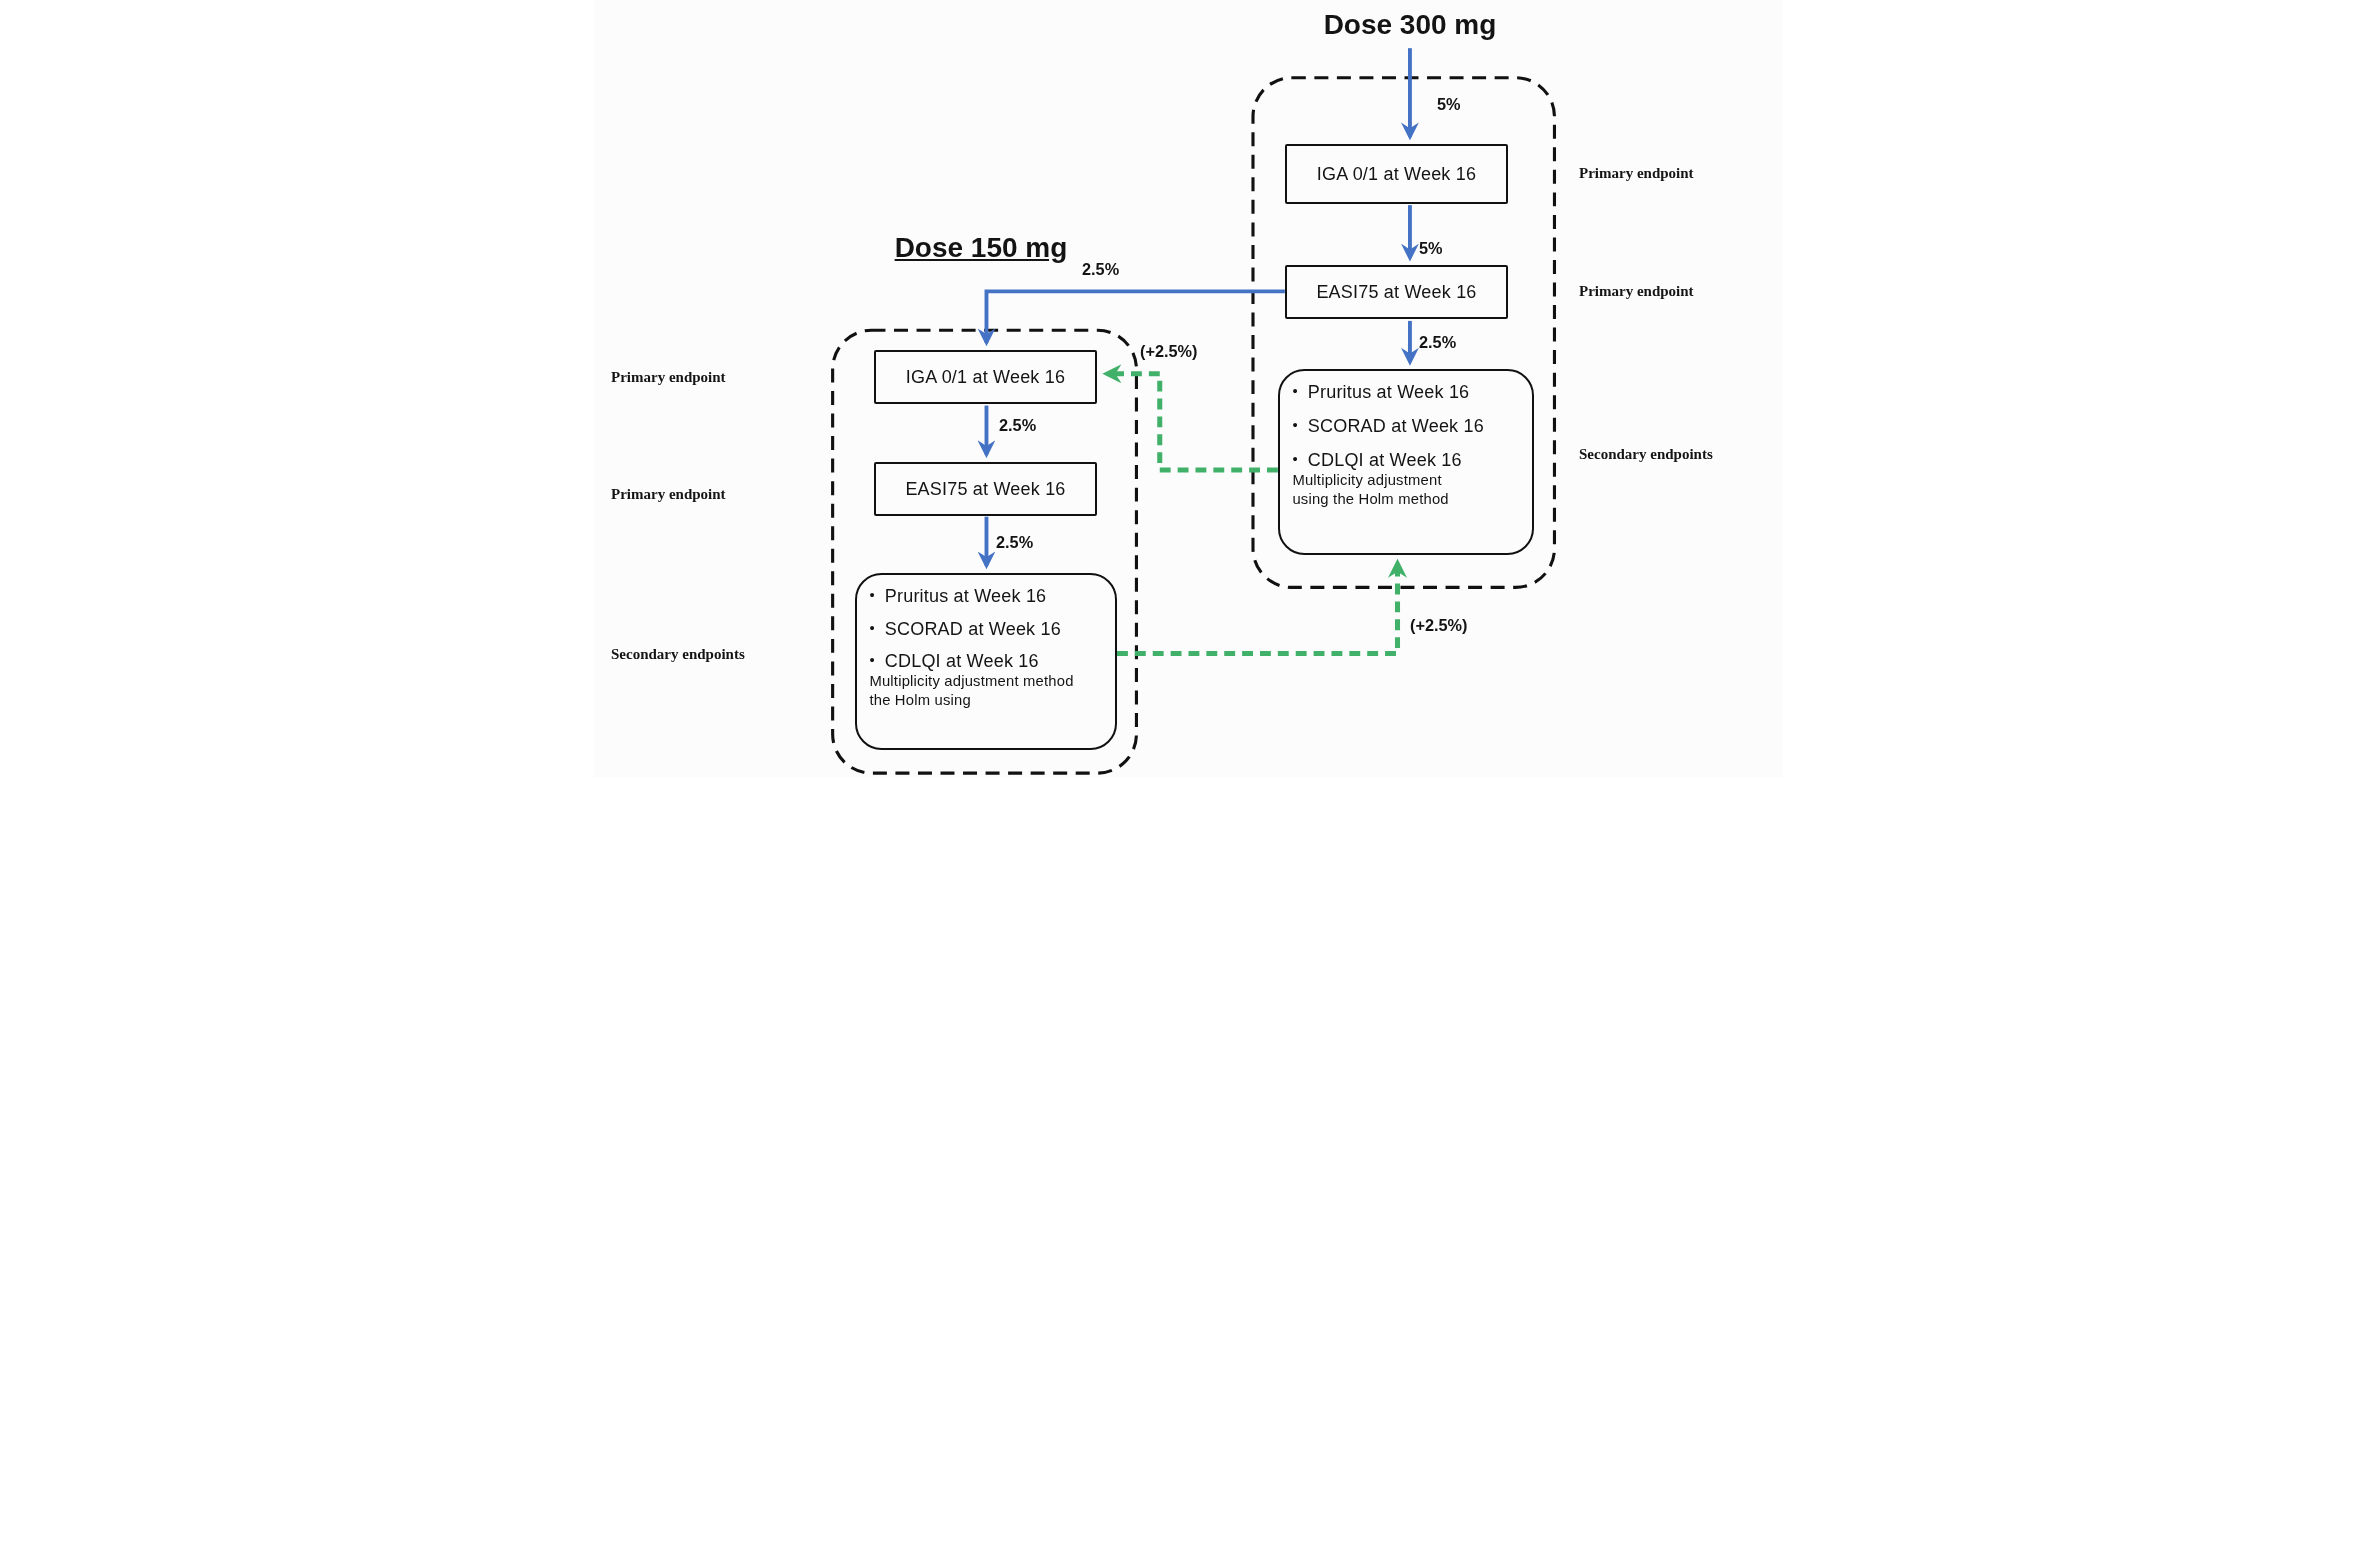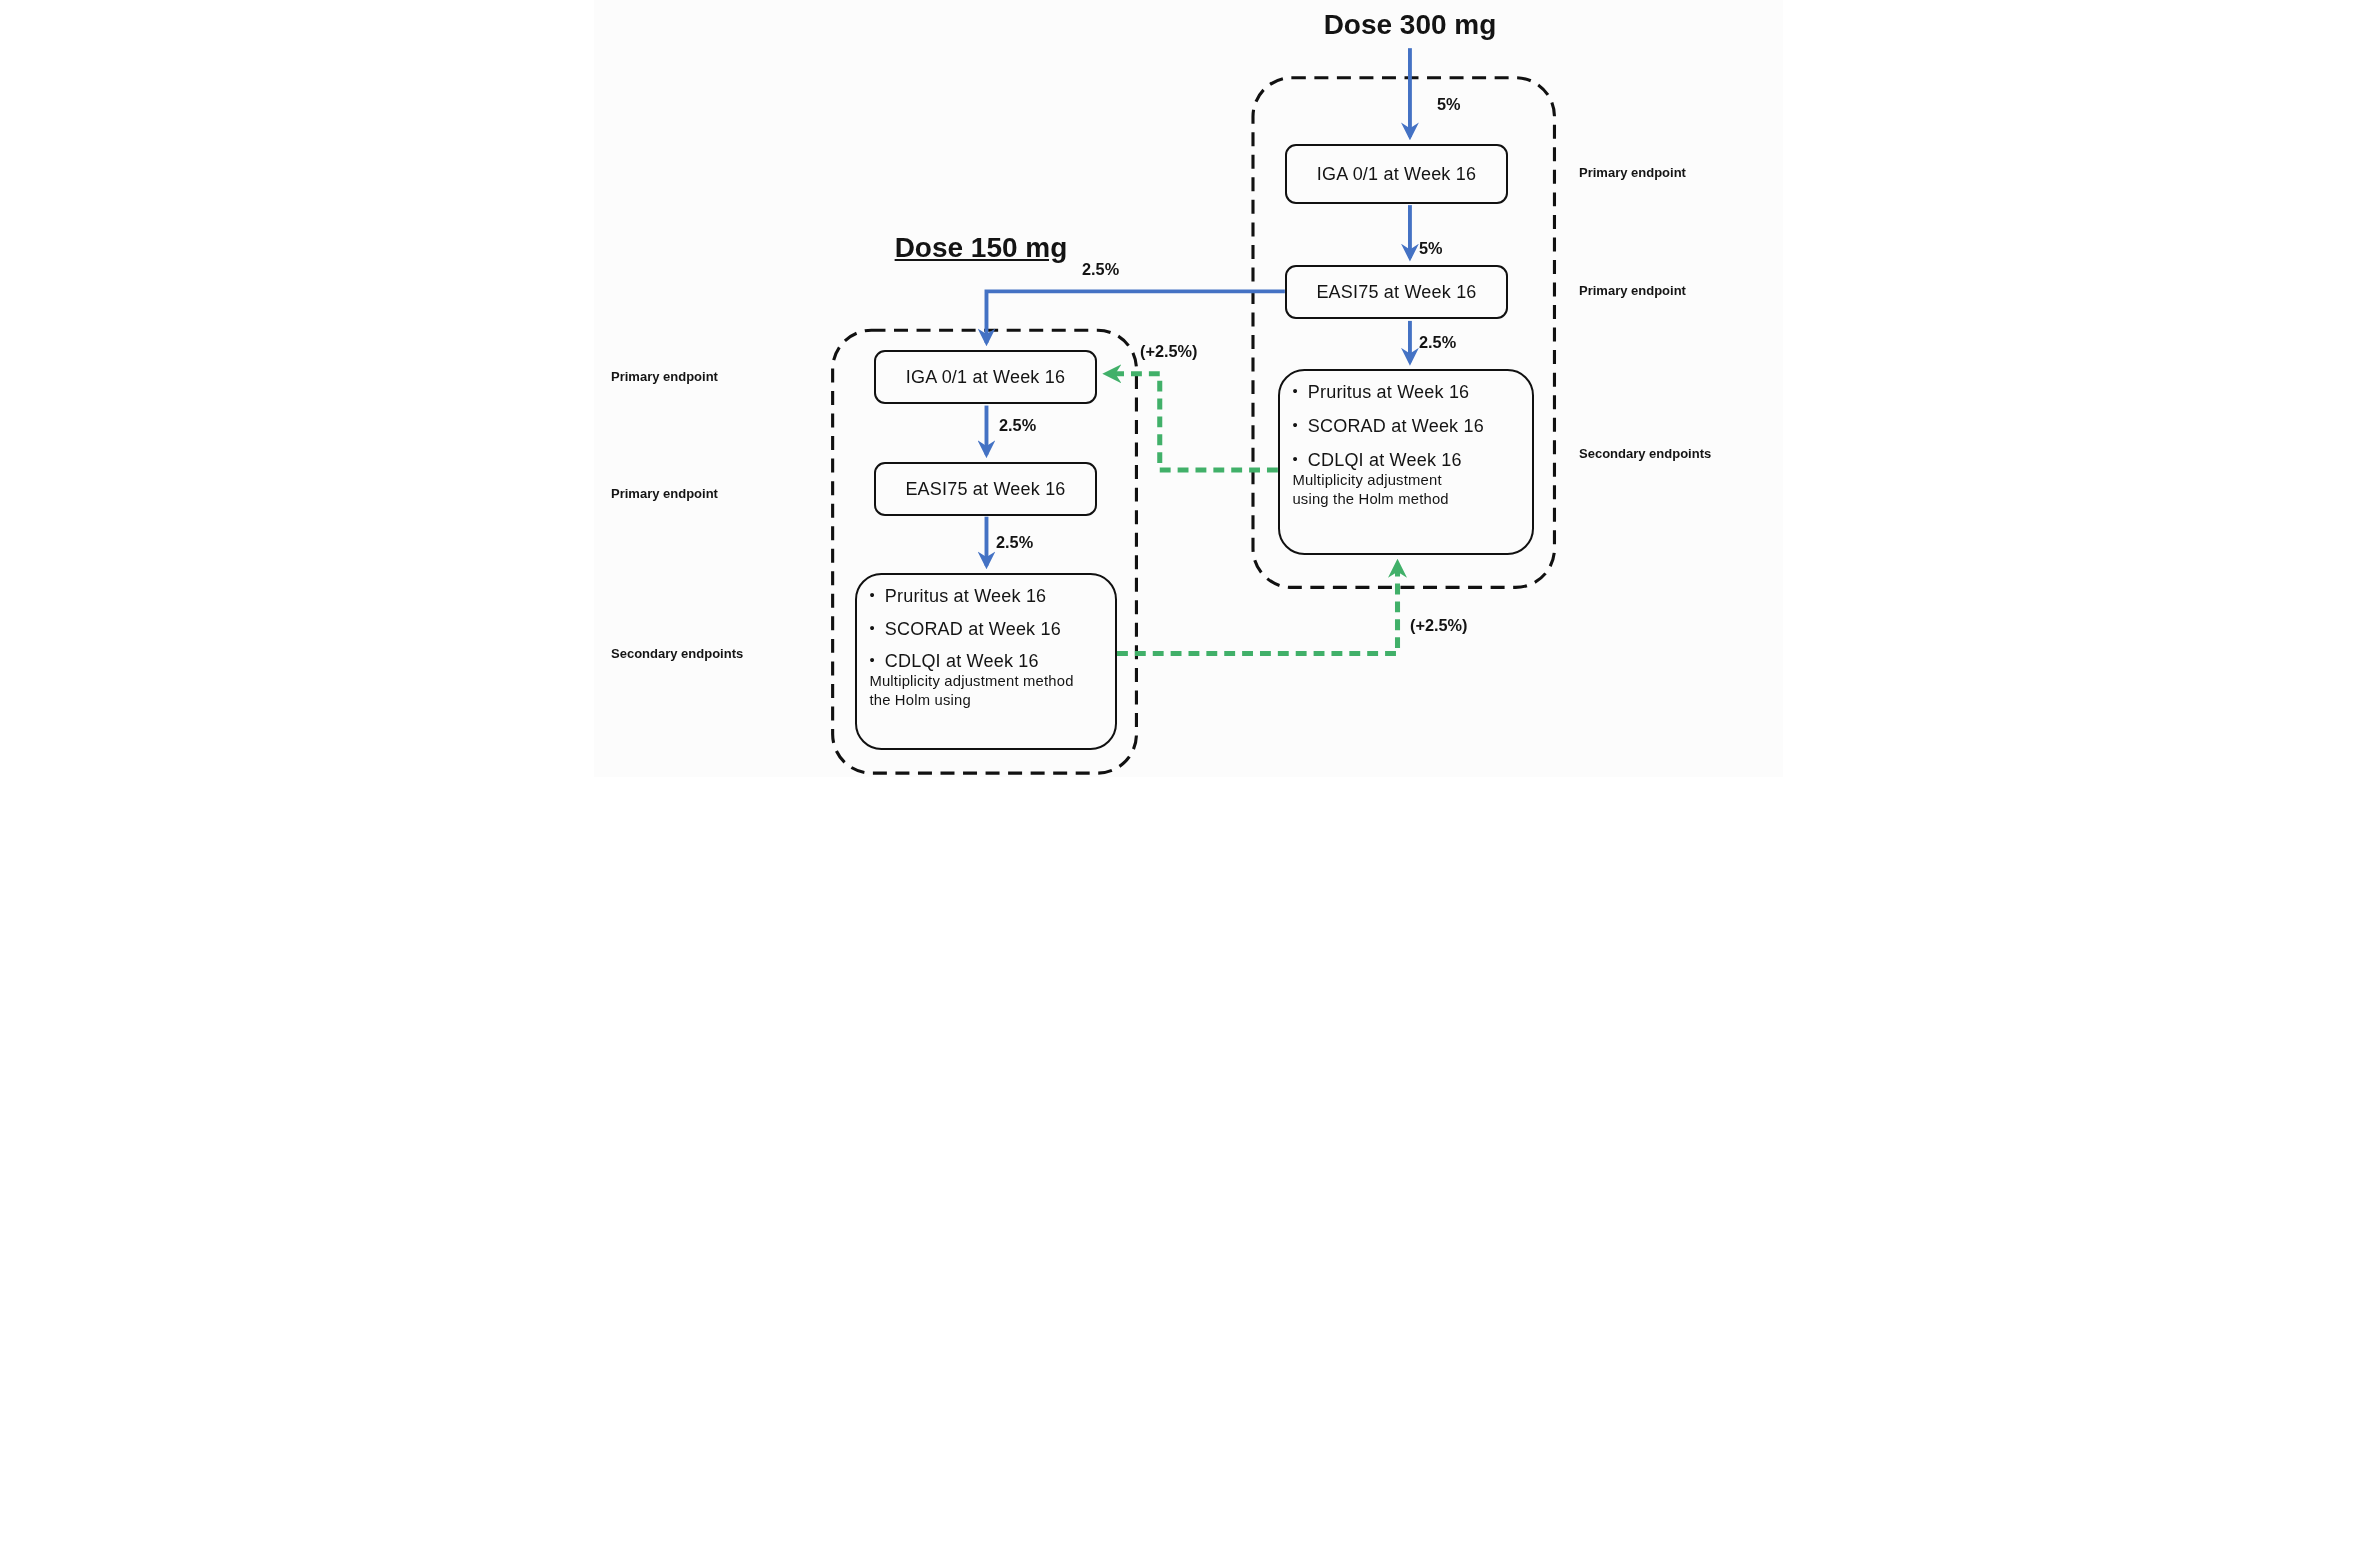--- a/index.html
+++ b/index.html
@@ -15,34 +15,34 @@
   }
   .abs{position:absolute;}
   svg.layer{position:absolute; left:0; top:0; width:1189px; height:777px;}
   .dashed-rect{fill:none; stroke:#111; stroke-width:4; stroke-dasharray:18 11;}
   .blue-line{fill:none; stroke:var(--arrow-blue); stroke-width:5;}
   .green-line{fill:none; stroke:var(--arrow-green); stroke-width:6.5; stroke-dasharray:14 9;}
   .m-blue{fill:var(--arrow-blue);}
   .m-green{fill:var(--arrow-green);}
   .box{
     position:absolute; box-sizing:border-box;
-    border:2.3px solid #111; border-radius:11px;
+    border:2.3px solid #111; border-radius:2px;
     display:flex; align-items:center; justify-content:center;
     font-size:18px; letter-spacing:0.2px; background:transparent;
   }
   .box.secondary{
     border-radius:26.4px; flex-direction:column; align-items:flex-start;
     justify-content:flex-start; padding:11px 11px 7.8px 12.4px;
   }
   .bullet-row{display:flex; align-items:baseline; gap:10px; font-size:18px;}
   .bullet-dot{font-size:14.8px; transform:translateY(-1.6px);}
   .note{font-size:14.8px; line-height:1.26; }
   .dose-title{font-size:28px; font-weight:bold; text-align:center; width:218px;}
   .pct{font-size:16.3px; font-weight:bold; white-space:nowrap;}
-  .side-label{font-size:13px; font-weight:bold; white-space:nowrap;}
+  .side-label{font-size:15px; font-weight:bold; white-space:nowrap;font-family:Liberation Serif, serif;}
 </style>
 </head>
 <body>
 
 <div class="canvas">
 
   <svg class="layer" viewBox="0 0 1530 1000" xmlns="http://www.w3.org/2000/svg">
     <defs>
       <marker id="mBlue" markerUnits="strokeWidth" markerWidth="4.6" markerHeight="4.6" viewBox="0 0 10 10" refX="8" refY="5" orient="auto">
         <path class="m-blue" d="M0,0 L10,5 L0,10 L3.2,5 Z"></path>

